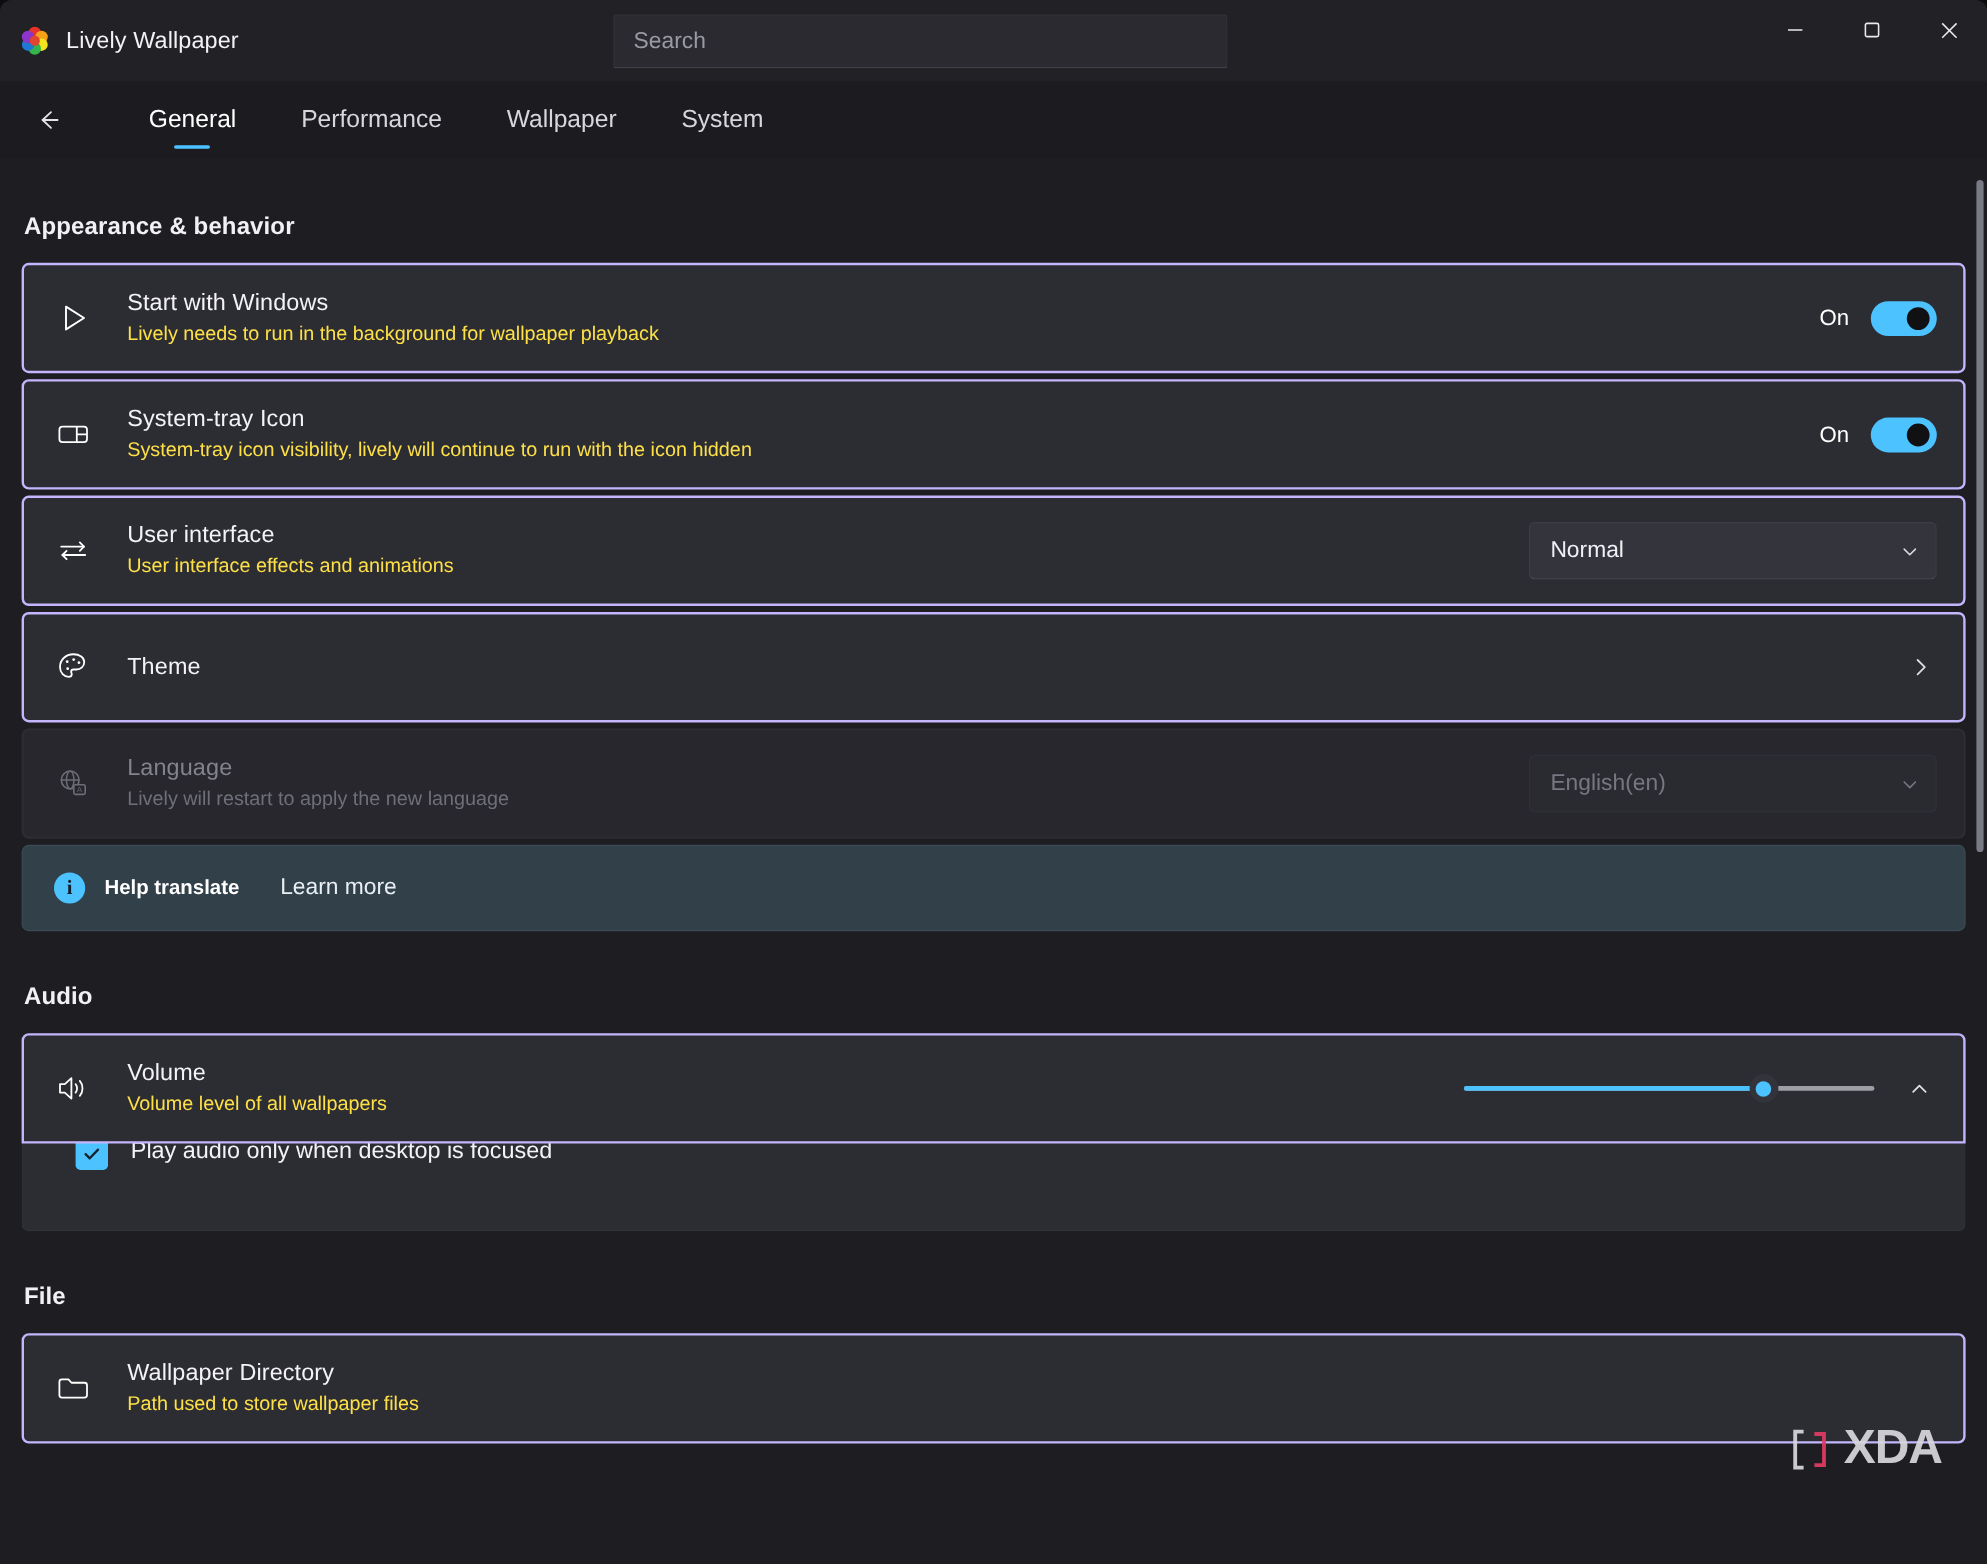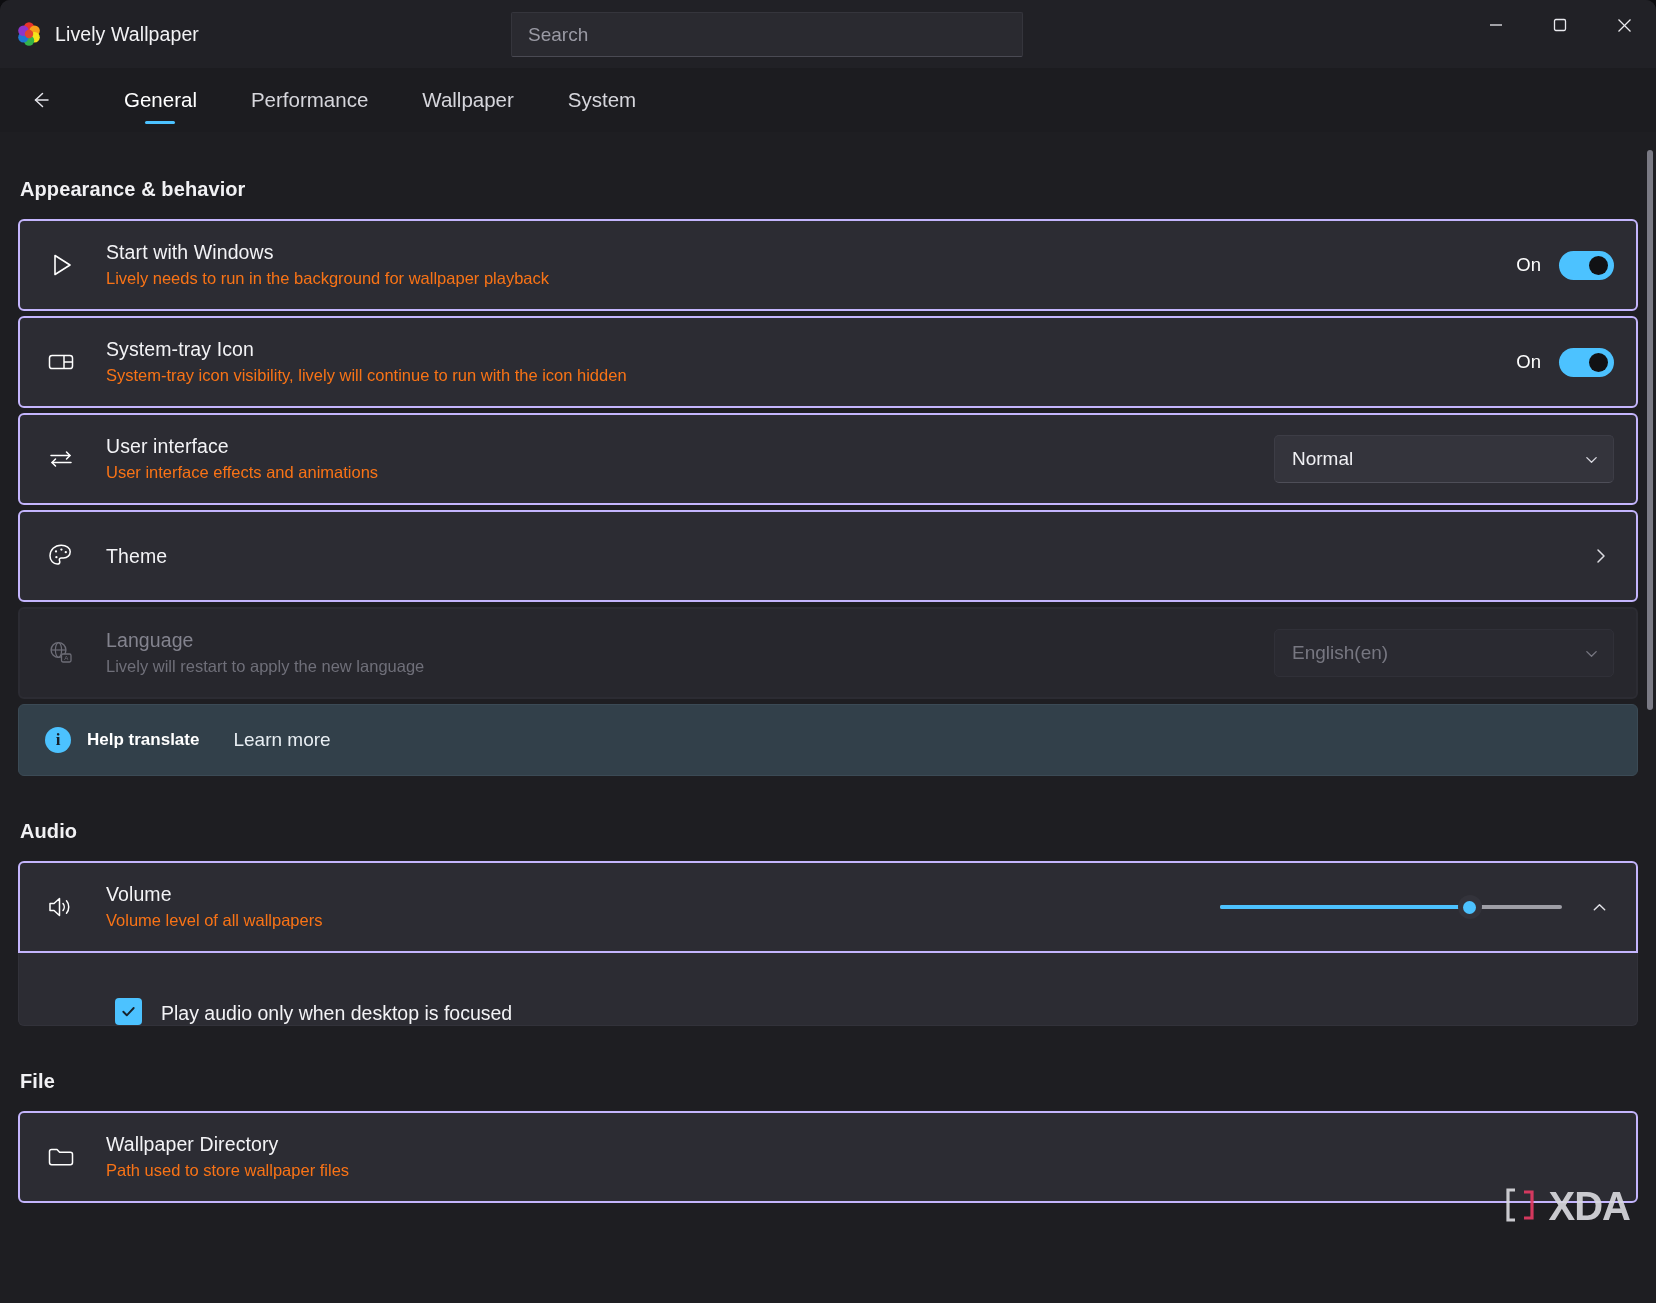--- a/index.html
+++ b/index.html
@@ -179,21 +179,21 @@
 
   .card-text { flex: 1 1 auto; min-width: 0; padding-left: 10px; }
   .card-title {
     font-size: 19.5px;
     color: #f3f3f6;
     line-height: 1.25;
     letter-spacing: .1px;
   }
   .card-sub {
     font-size: 16.5px;
-    color: #f97316;
+    color: #fde047;
     margin-top: 4px;
     line-height: 1.3;
   }
   .card.disabled .card-title { color: #83838e; }
   .card.disabled .card-sub { color: #6f6f79; }
 
   .card-action {
     flex: 0 0 auto;
     display: flex;
     align-items: center;
@@ -333,22 +333,22 @@
   }
 
   
   .check-row {
     background: #2c2c33;
     border: 1px solid #32323a;
     border-top: none;
     border-radius: 0 0 6px 6px;
     min-height: 78px;
     display: flex;
-    align-items: flex-end;
-    padding-left: 96px;
+    align-items: flex-start;
+    padding-left: 44px;
     margin-top: -5px;
     margin-bottom: 5px;
   }
   .checkbox {
     width: 27px; height: 27px;
     border-radius: 4px;
     background: #4cc2ff;
     display: flex;
     align-items: center;
     justify-content: center;
@@ -377,24 +377,24 @@
     left: 0;
     width: 6px;
     height: 560px;
     border-radius: 3px;
     background: #7a7a84;
   }
 
   
   .watermark {
     position: absolute;
-    right: 26px;
+    right: 38px;
     bottom: 74px;
     display: flex;
-    align-items: flex-start;
+    align-items: flex-end;
     gap: 5px;
     opacity: .92;
     pointer-events: none;
   }
   .wm-text {
     font-size: 40px;
     font-weight: bold;
     color: #d8d8dd;
     letter-spacing: -1px;
     font-family: "Liberation Sans", sans-serif;

